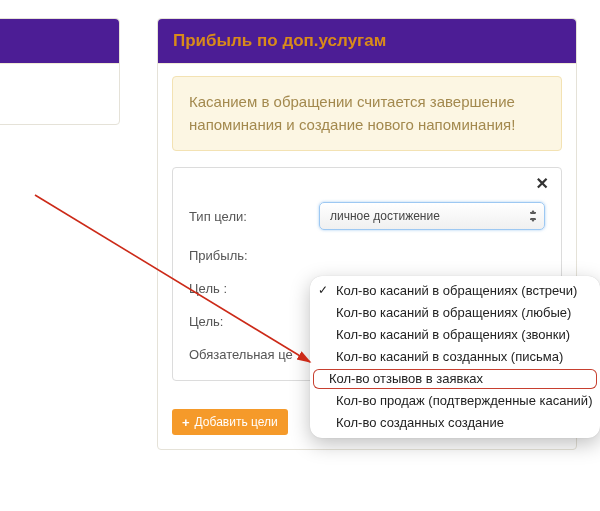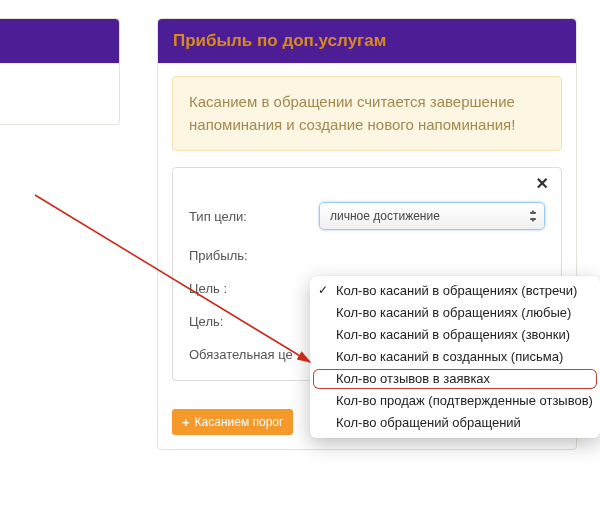--- a/index.html
+++ b/index.html
@@ -180,21 +180,21 @@
     line-height: 1;
   }
 
   
   .dropdown {
     position: absolute;
     left: 310px;
     top: 276px;
     width: 290px;
     background: #fff;
-    border-radius: 6px;
+    border-radius: 12px;
     box-shadow: 0 6px 20px rgba(0, 0, 0, 0.25), 0 0 1px rgba(0,0,0,0.18);
     padding: 4px 0;
     box-sizing: border-box;
     font-size: 13px;
     color: #222;
     z-index: 50;
   }
 
   .dropdown .opt {
     padding: 2px 14px 2px 26px;
@@ -212,21 +212,21 @@
     font-size: 12px;
     color: #222;
   }
 
   .dropdown .opt.highlight {
     box-shadow: inset 0 0 0 1px #c73f2f;
     border-radius: 6px;
     padding-top: 1px;
     padding-bottom: 1px;
     margin: 1px 3px;
-    padding-left: 23px;
+    padding-left: 16px;
   }
 
   
   .arrow-svg {
     position: absolute;
     left: 0;
     top: 0;
     width: 600px;
     height: 511px;
     pointer-events: none;
@@ -278,32 +278,32 @@
         </div>
 
         <div class="row">
           <div class="lbl" style="width:auto">Обязательная це</div>
         </div>
       </div>
     </div>
 
     <div class="add-btn">
       <span class="plus">+</span>
-      <span>Касанием порог</span>
+      <span>Добавить цели</span>
     </div>
   </div>
 
   <div class="dropdown">
     <div class="opt checked">Кол-во касаний в обращениях (встречи)</div>
     <div class="opt">Кол-во касаний в обращениях (любые)</div>
     <div class="opt">Кол-во касаний в обращениях (звонки)</div>
     <div class="opt">Кол-во касаний в созданных (письма)</div>
     <div class="opt highlight">Кол-во отзывов в заявках</div>
-    <div class="opt">Кол-во продаж (подтвержденные отзывов)</div>
-    <div class="opt">Кол-во обращений обращений</div>
+    <div class="opt">Кол-во продаж (подтвержденные касаний)</div>
+    <div class="opt">Кол-во созданных создание</div>
   </div>
 
   <svg class="arrow-svg">
     <defs>
       <marker id="ahead" markerWidth="10" markerHeight="10" refX="8" refY="3" orient="auto">
         <path d="M0,0 L9,3 L0,6 Z" fill="#cc2a18"></path>
       </marker>
     </defs>
     <line x1="35" y1="195" x2="310" y2="362" stroke="#cc2a18" stroke-width="1.6" marker-end="url(#ahead)"></line>
   </svg>

